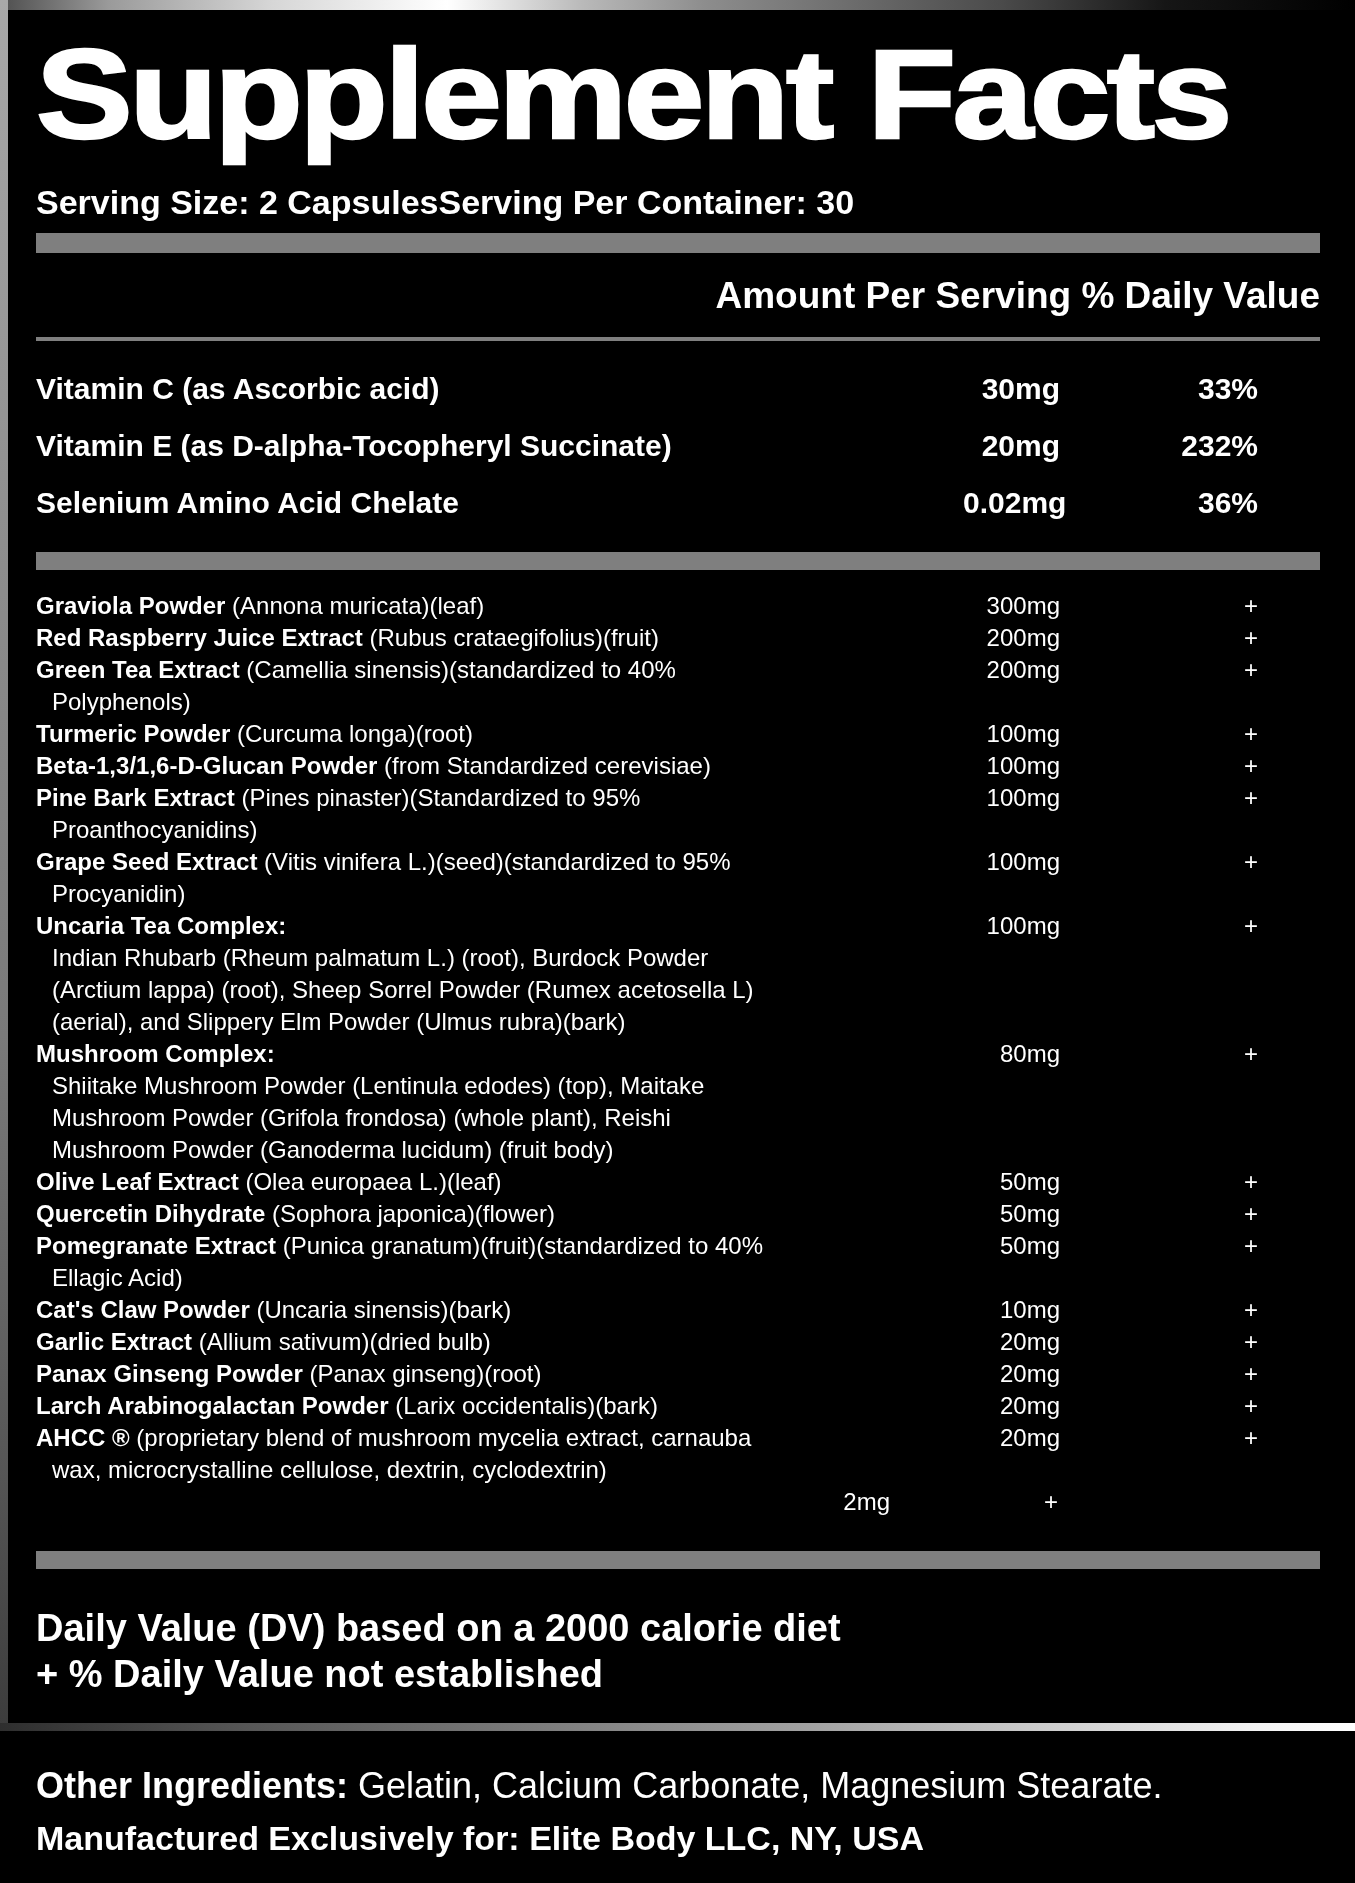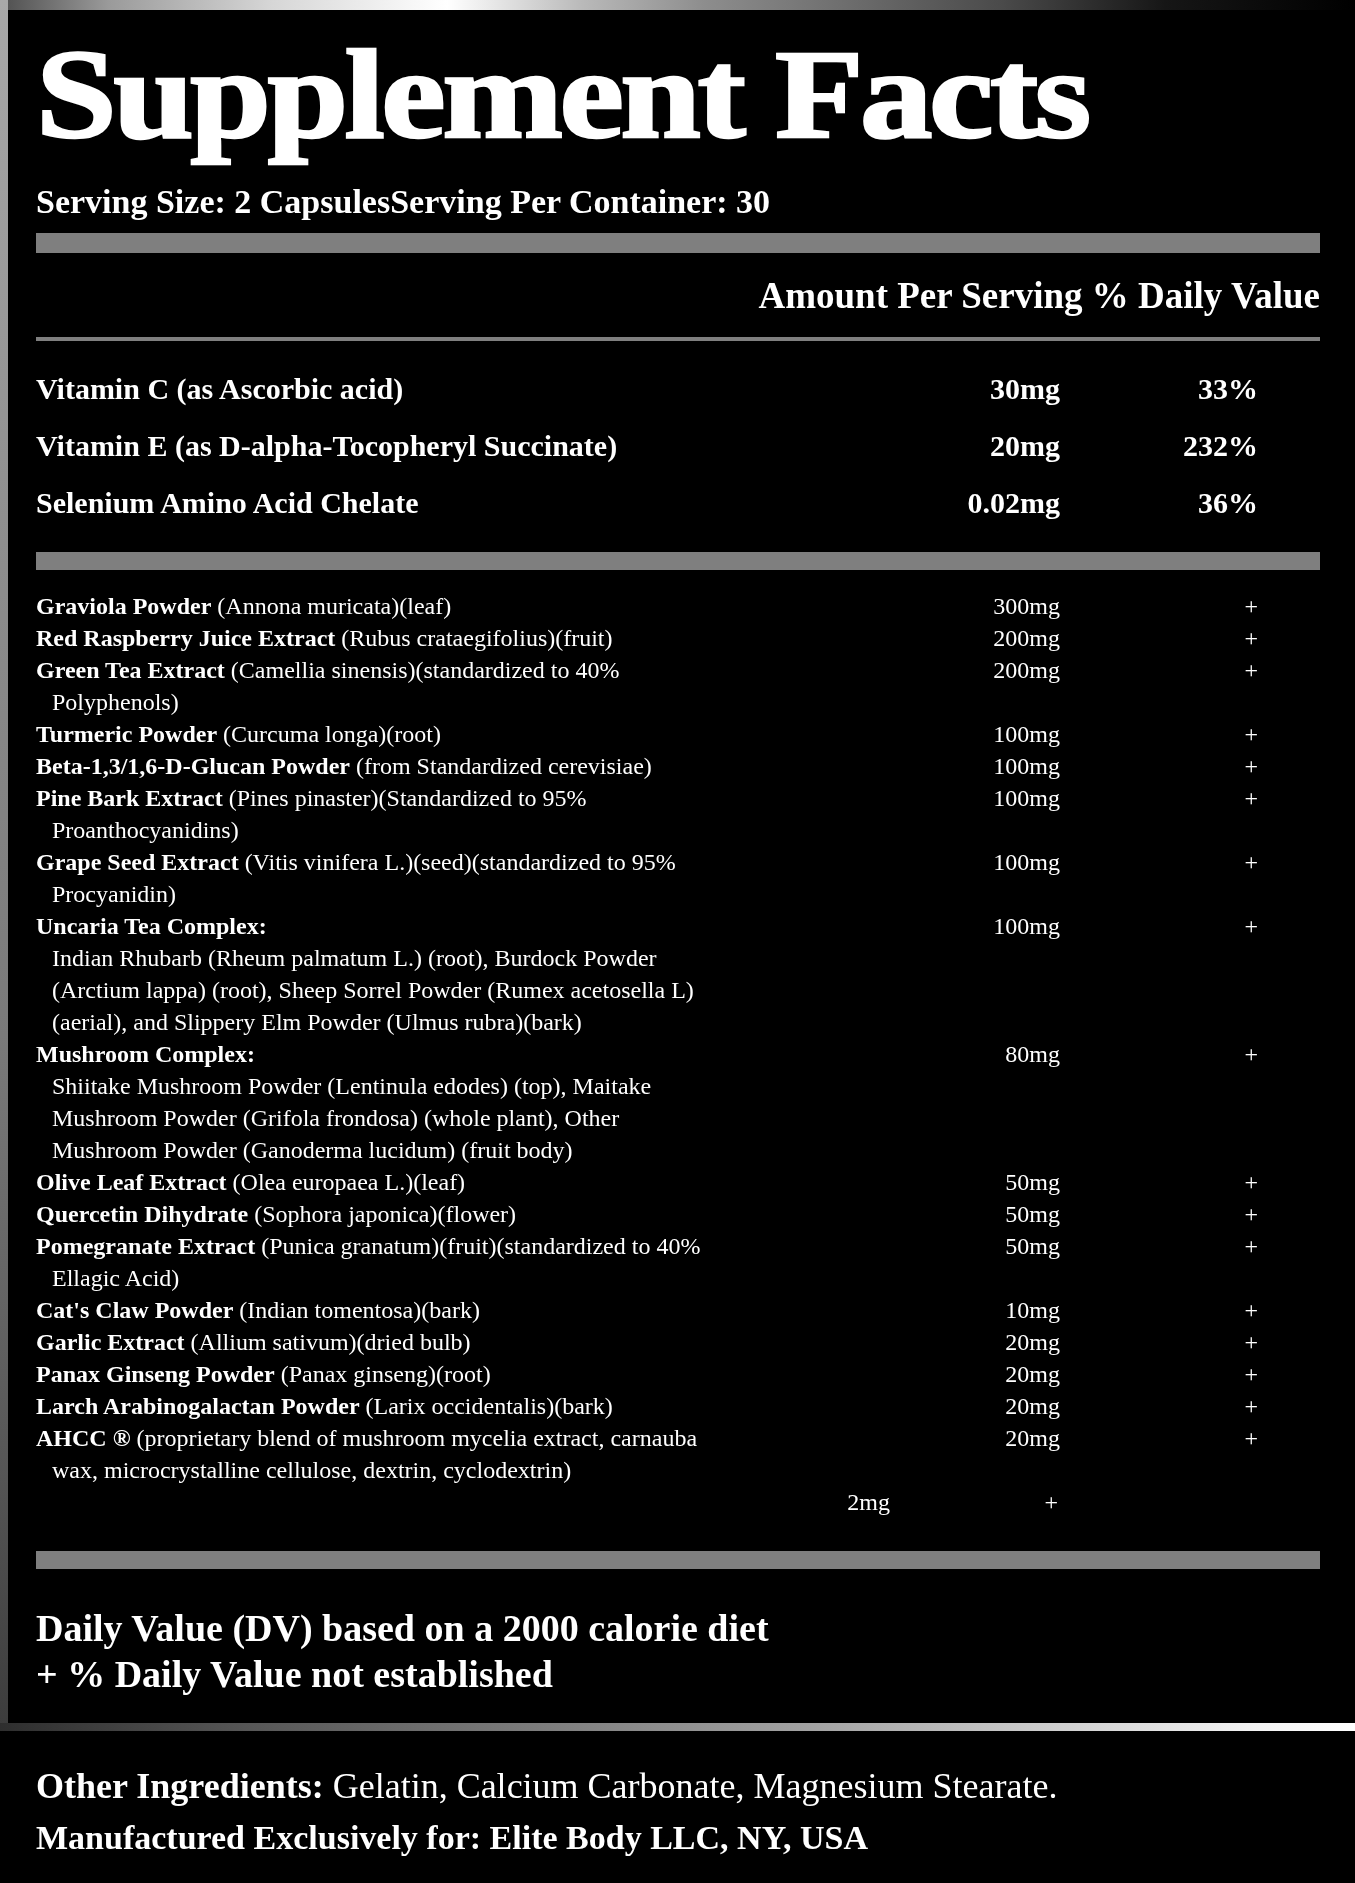--- a/index.html
+++ b/index.html
@@ -1,21 +1,21 @@
 <!DOCTYPE html>
 <html><head>
 <meta charset="utf-8">
 <style>
   html,body{margin:0;padding:0;background:#000;}
   .label{
     position:relative;
     width:1355px;height:1883px;
     background:#000;
     overflow:hidden;
-    font-family:Liberation Serif, serif;
+    font-family:Liberation Sans, sans-serif;
     color:#fff;
   }
   
   .top-border{
     position:absolute;top:0;left:0;width:1355px;height:10px;
     background:linear-gradient(90deg,#4e4e4e 0%,#9a9a9a 8%,#d6d6d6 20%,#ffffff 33%,#b9b9b9 43%,#8d8d8d 52%,#6f6f6f 62%,#4a4a4a 74%,#161616 86%,#000 100%);
   }
   .left-border{
     position:absolute;top:0;left:0;width:8px;height:1727px;
     background:linear-gradient(180deg,#a8a8a8 0%,#8f8f8f 30%,#7a7a7a 60%,#565656 85%,#3c3c3c 100%);
@@ -185,21 +185,21 @@
       <span class="iname"><b>Mushroom Complex:</b><span></span></span>
       <span class="amt">80mg</span>
       <span class="dv">+</span>
     </div>
       <div class="grid-row indent">
       <span class="iname"><b></b><span>Shiitake Mushroom Powder (Lentinula edodes) (top), Maitake</span></span>
       <span class="amt"></span>
       <span class="dv"></span>
     </div>
       <div class="grid-row indent">
-      <span class="iname"><b></b><span>Mushroom Powder (Grifola frondosa) (whole plant), Other</span></span>
+      <span class="iname"><b></b><span>Mushroom Powder (Grifola frondosa) (whole plant), Reishi</span></span>
       <span class="amt"></span>
       <span class="dv"></span>
     </div>
       <div class="grid-row indent">
       <span class="iname"><b></b><span>Mushroom Powder (Ganoderma lucidum) (fruit body)</span></span>
       <span class="amt"></span>
       <span class="dv"></span>
     </div>
       <div class="grid-row">
       <span class="iname"><b>Olive Leaf Extract</b><span> (Olea europaea L.)(leaf)</span></span>
@@ -215,21 +215,21 @@
       <span class="iname"><b>Pomegranate Extract</b><span> (Punica granatum)(fruit)(standardized to 40%</span></span>
       <span class="amt">50mg</span>
       <span class="dv">+</span>
     </div>
       <div class="grid-row indent">
       <span class="iname"><b></b><span>Ellagic Acid)</span></span>
       <span class="amt"></span>
       <span class="dv"></span>
     </div>
       <div class="grid-row">
-      <span class="iname"><b>Cat's Claw Powder</b><span> (Indian tomentosa)(bark)</span></span>
+      <span class="iname"><b>Cat's Claw Powder</b><span> (Uncaria sinensis)(bark)</span></span>
       <span class="amt">10mg</span>
       <span class="dv">+</span>
     </div>
       <div class="grid-row">
       <span class="iname"><b>Garlic Extract</b><span> (Allium sativum)(dried bulb)</span></span>
       <span class="amt">20mg</span>
       <span class="dv">+</span>
     </div>
       <div class="grid-row">
       <span class="iname"><b>Panax Ginseng Powder</b><span> (Panax ginseng)(root)</span></span>

